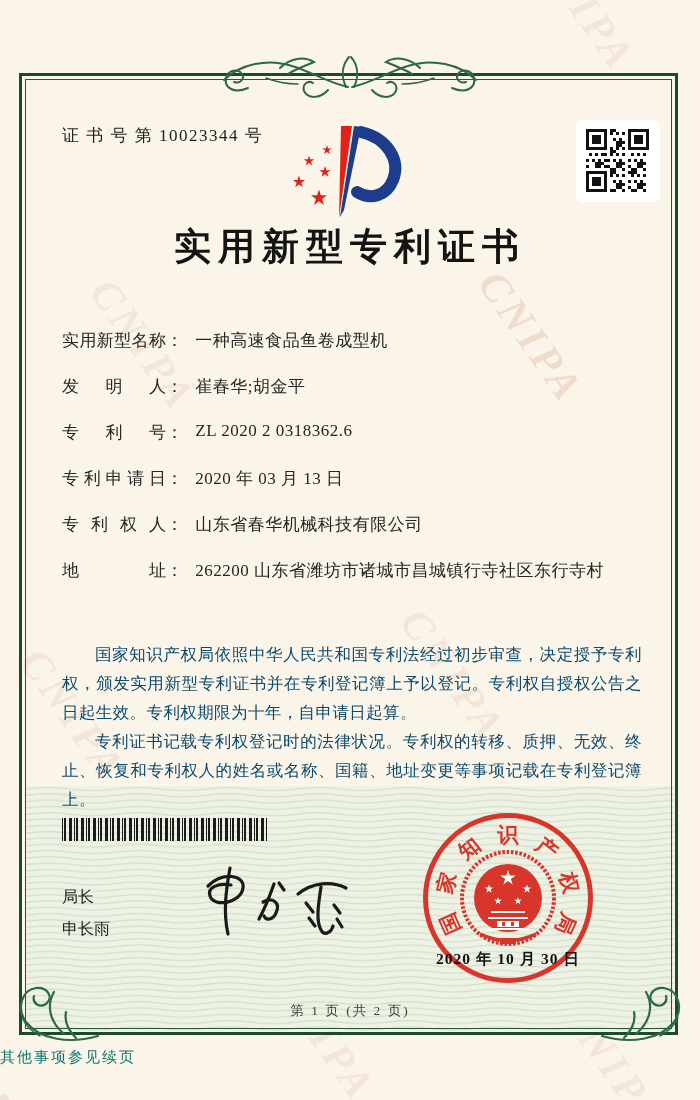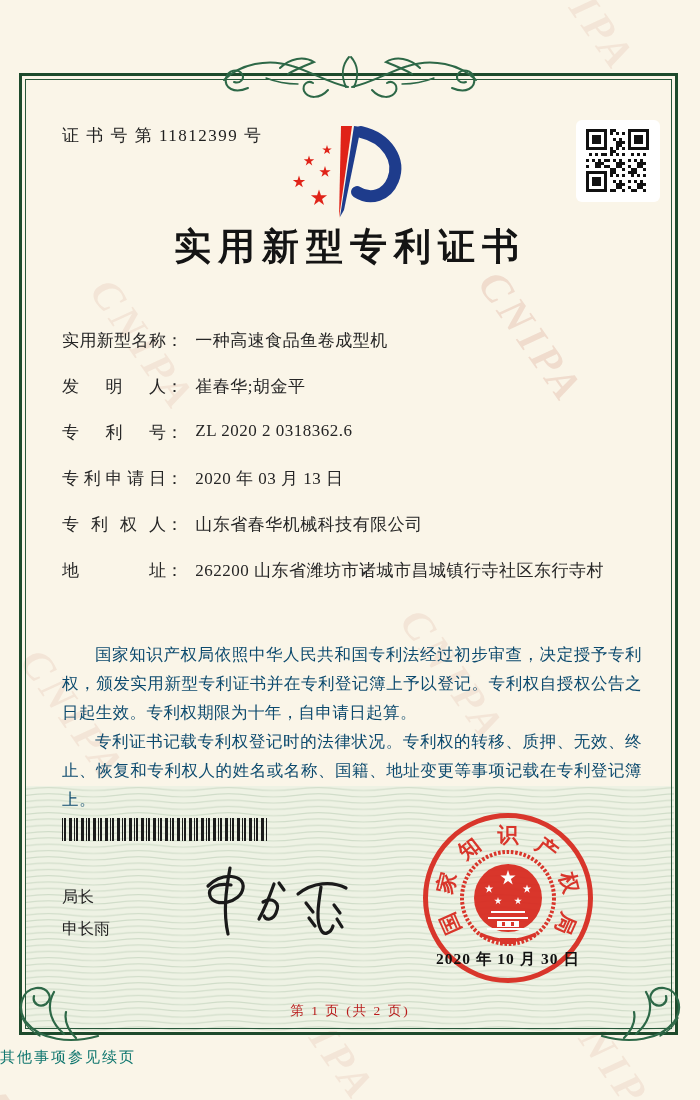--- a/index.html
+++ b/index.html
@@ -41,21 +41,21 @@
   
   .seal{position:absolute;left:423px;top:813px;width:170px;height:170px;opacity:0.93;}
   .seal-ring{position:absolute;inset:0;border:5px solid #d8281e;border-radius:50%;}
   .seal-chars{position:absolute;inset:0;}
   .seal-char{position:absolute;left:50%;top:50%;font-size:21px;font-weight:700;color:#d8281e;
              font-family:"Liberation Serif",serif;}
   .emblem{position:absolute;left:35px;top:35px;}
   .seal-date{position:absolute;left:424px;top:949px;width:168px;text-align:center;font-size:15.5px;
              color:#111;letter-spacing:1px;font-weight:600;}
   .page-num{position:absolute;left:0;top:1002px;width:100%;text-align:center;font-size:13.5px;
-            letter-spacing:2px;color:#b91c1c;}
+            letter-spacing:2px;color:#404040;}
   .footer-note{position:absolute;left:0;top:1048px;width:100%;text-align:left;font-size:15px;
                letter-spacing:2px;color:#0f766e;}
   .orn{position:absolute;}
 </style>
 </head>
 <body>
 
 <div id="page">
 
   <span class="wm" style="left:560px;top:-70px;">CNIPA</span>
@@ -105,21 +105,21 @@
   </svg>
   <svg class="orn" style="left:598px;top:980px;transform:scaleX(-1);" width="96" height="66" viewBox="0 0 96 66" aria-hidden="true">
     <g fill="none" stroke="#2d6847" stroke-width="2.2" stroke-linecap="round">
       <path d="M92,56 C64,64 34,60 20,42 C10,28 16,10 30,8 C42,7 48,18 40,24 C34,28 26,24 28,16"></path>
       <path d="M58,54 C44,42 40,26 48,12"></path>
       <path d="M70,58 C62,50 58,42 60,32"></path>
       <path d="M34,56 C26,52 20,46 16,38" stroke-width="1.4"></path>
     </g>
   </svg>
 
-  <div class="cert-no">证 书 号 第 11812399 号</div>
+  <div class="cert-no">证 书 号 第 10023344 号</div>
 
   <svg class="logo" width="132" height="106" viewBox="0 0 132 106" aria-hidden="true">
     <defs>
       <path id="st" d="M0,-1 L0.2245,-0.309 L0.951,-0.309 L0.363,0.118 L0.588,0.809 L0,0.382 L-0.588,0.809 L-0.363,0.118 L-0.951,-0.309 L-0.2245,-0.309 Z"></path>
     </defs>
     <path d="M58,6 L69,6 L56,98 Z" fill="#e02318"></path>
     <path d="M71,6 L78,7 L61,90 L57,97 Z" fill="#1e3c8c"></path>
     <path d="M78,12 C104,18 118,40 110,60 C104,75 88,81 74,72" fill="none" stroke="#1e3c8c" stroke-width="12" stroke-linecap="round"></path>
     <g fill="#e02318">
       <use href="#st" transform="translate(44,30) scale(5)"></use>

